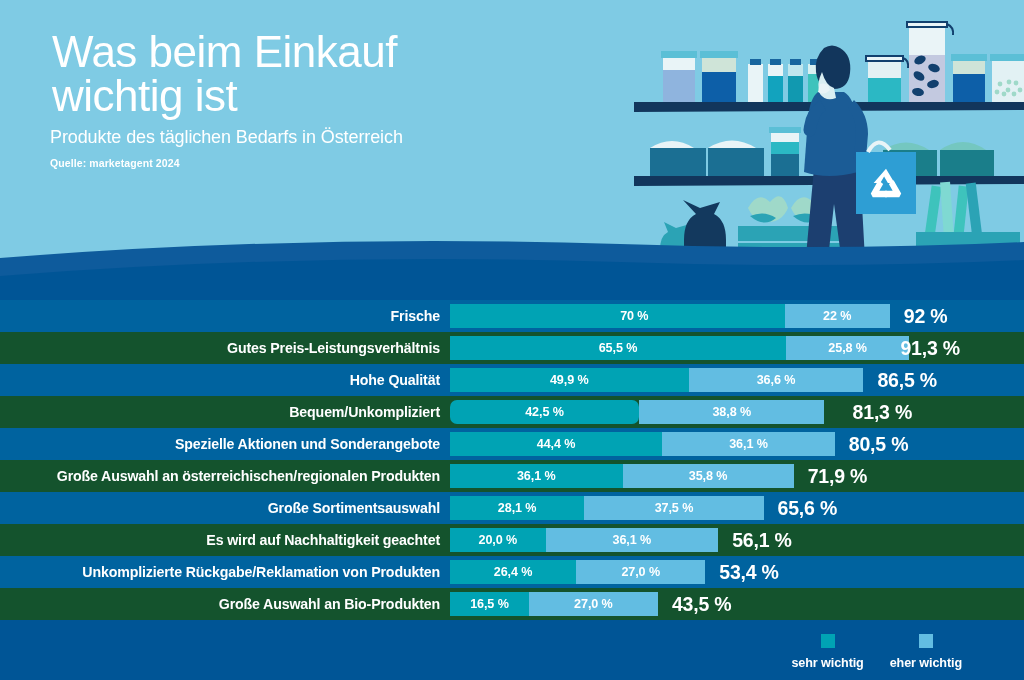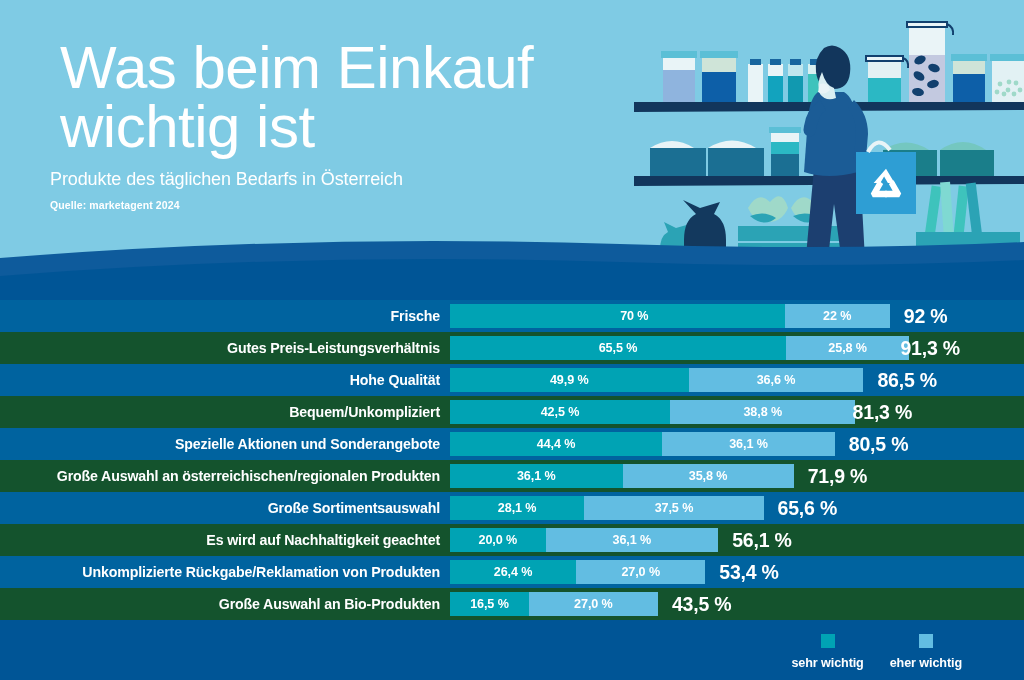--- a/index.html
+++ b/index.html
@@ -9,22 +9,22 @@
     background:#7FCBE4;
   }
   #stage{position:relative;width:1024px;height:680px;overflow:hidden;background:#7FCBE4;}
 
   
   .hero{position:absolute;left:0;top:0;width:1024px;height:300px;overflow:hidden;}
   .hero-bg{position:absolute;inset:0;background:#7FCBE4;}
   .wave{position:absolute;left:0;top:230px;width:1024px;height:80px;}
   .header-text{position:absolute;left:48px;top:26px;width:600px;}
   .title{
-    color:#ffffff;font-size:60px;line-height:0.99;font-weight:400;
-    letter-spacing:-0.5px;margin:12px;white-space:pre-line;
+    color:#ffffff;font-size:44px;line-height:0.99;font-weight:400;
+    letter-spacing:-0.5px;margin:4px;white-space:pre-line;
   }
   .subtitle{
     color:#ffffff;font-size:18px;font-weight:400;margin:10px 0 0 2px;letter-spacing:-0.1px;
   }
   .source{
     color:#ffffff;font-size:10.5px;font-weight:700;margin:9px 0 0 2px;letter-spacing:0.1px;
   }
 
   
   .chart{position:absolute;left:0;top:300px;width:1024px;height:380px;background:#005596;}
@@ -246,21 +246,21 @@
             </div>
             <div class="seg eher" style="width: 174.948px;">
               <span class="seg-val">36,6 %</span>
             </div>
           </div>
           <div class="total" style="left: 877.47px;">86,5 %</div>
         </div>
         <div class="row base">
           <div class="row-label">Bequem/Unkompliziert</div>
           <div class="bar-wrap">
-            <div class="seg sehr" style="width: 220px;">
+            <div class="seg sehr" style="width: 189px; border-radius: 7px;">
               <span class="seg-val">42,5 %</span>
             </div>
             <div class="seg eher" style="width: 185.464px;">
               <span class="seg-val">38,8 %</span>
             </div>
           </div>
           <div class="total" style="left: 852.614px;">81,3 %</div>
         </div>
         <div class="row alt">
           <div class="row-label">Spezielle Aktionen und Sonderangebote</div>

